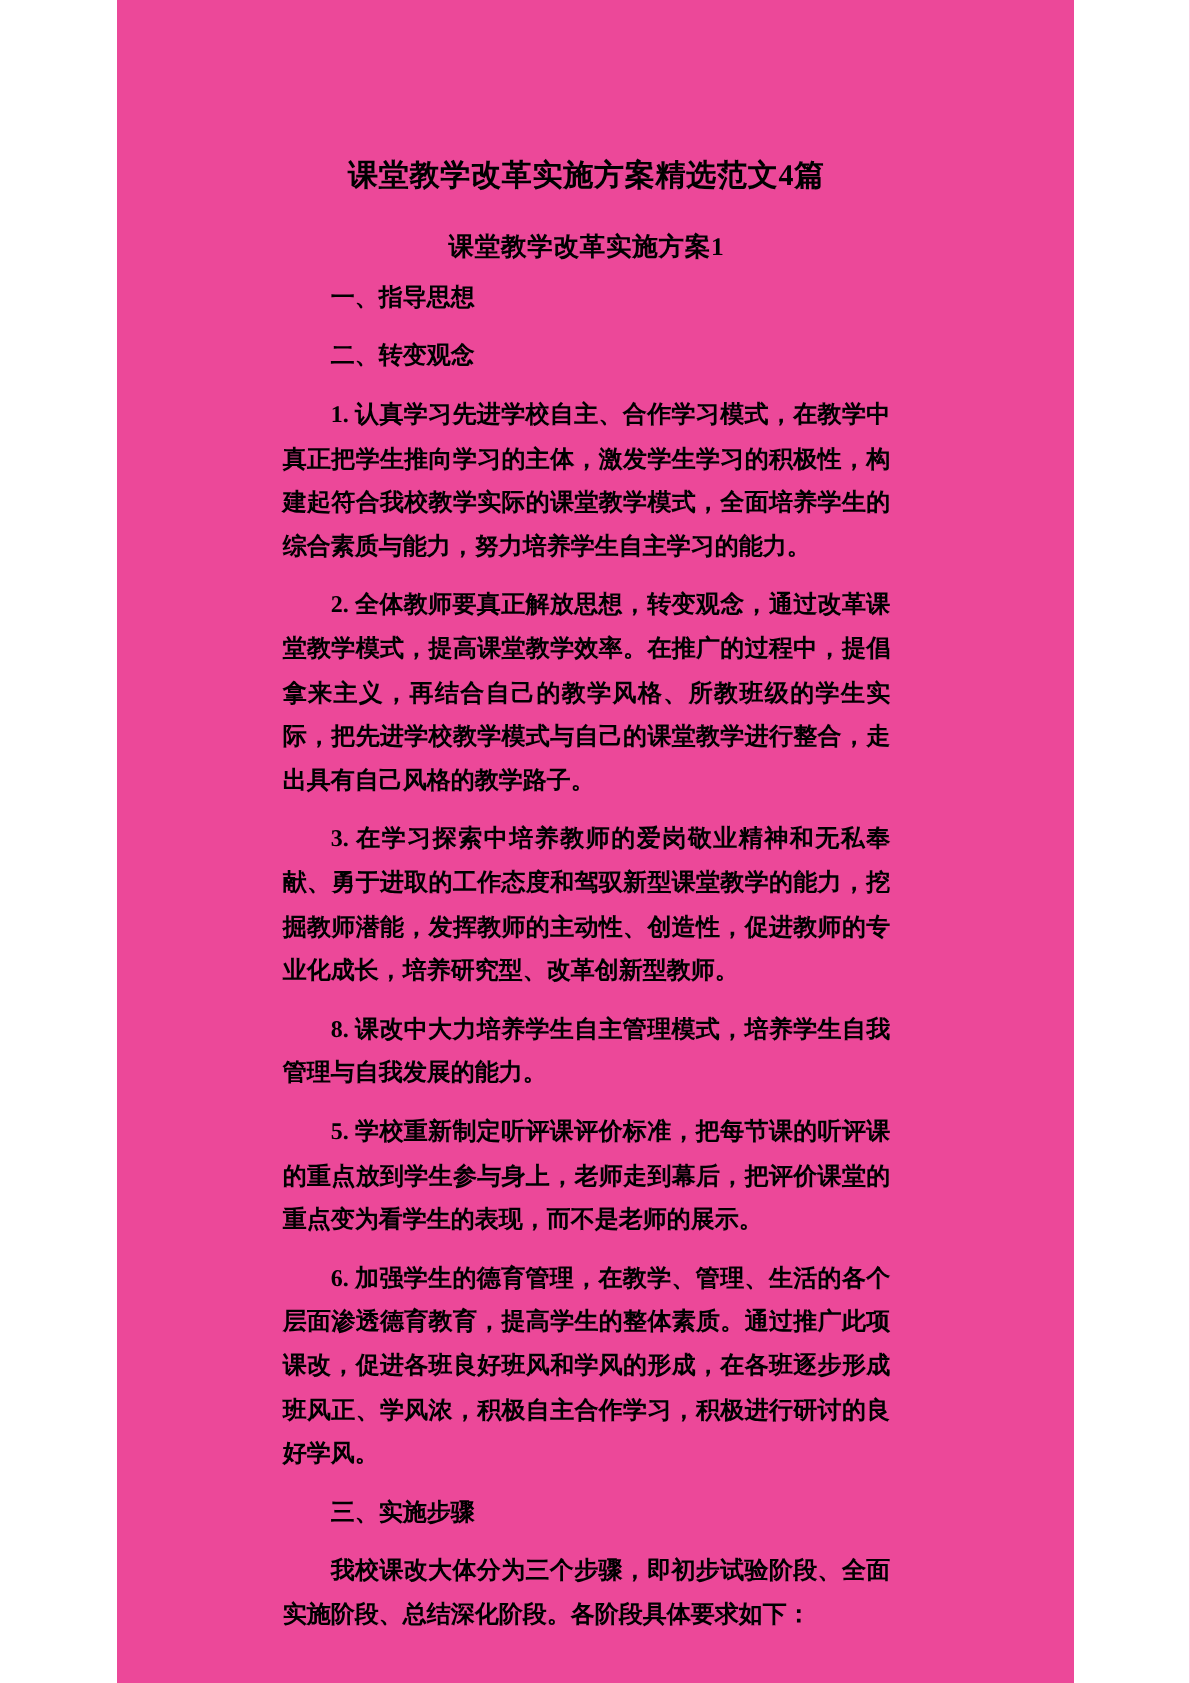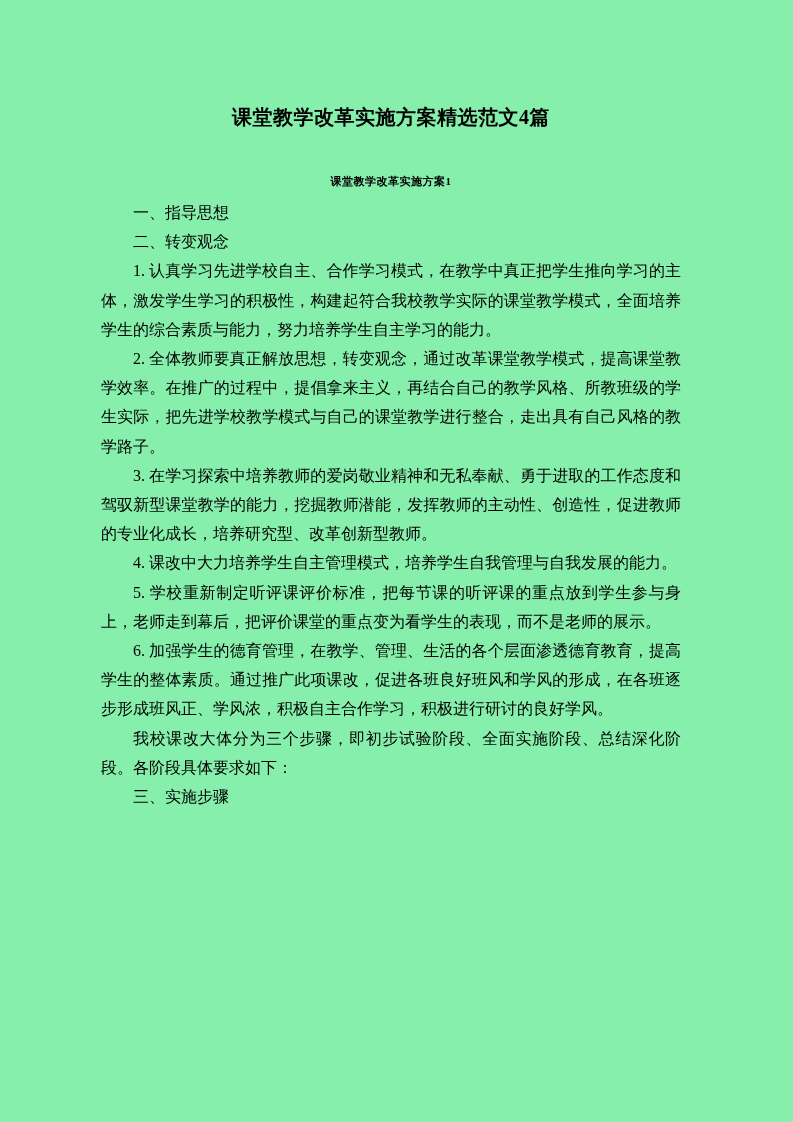--- a/index.html
+++ b/index.html
@@ -2,73 +2,74 @@
 <html><head>
 <meta charset="utf-8">
 <style>
   html, body {
     margin: 0;
     padding: 0;
     background: #ffffff;
   }
   .page {
     position: relative;
-    width: 793px;
+    width: 638px;
     height: 1122px;
     margin: 0 auto;
-    background: #86efac;
+    background: #ec4899;
     box-sizing: border-box;
     padding: 106px 112px 0 101px;
     font-family: "Liberation Serif", "DejaVu Serif", serif;
     color: #000000;
     overflow: hidden;
   }
   .doc-title {
     margin: 0;
     text-align: center;
     font-size: 20px;
     font-weight: bold;
     line-height: 22px;
     letter-spacing: 0.5px;
   }
   .doc-subtitle {
-    margin: 44px 0 0 0;
+    margin: 28px 0 0 0;
     text-align: center;
-    font-size: 11px;
+    font-size: 17px;
     font-weight: bold;
     line-height: 18px;
     letter-spacing: 0.5px;
   }
   .doc-body {
     margin-top: 8px;
     font-size: 16px;
     line-height: 29.2px;
     text-align: justify;
     text-justify: inter-ideograph;
   }
   .doc-body p {
-    margin: 0;
+    margin: 10px;
     padding: 0;
     text-indent: 2em;
     word-break: break-all;
+    font-weight: bold;
   }
 </style>
 </head>
 <body>
 
 <div class="page">
   <h1 class="doc-title">课堂教学改革实施方案精选范文4篇</h1>
 
   <h2 class="doc-subtitle">课堂教学改革实施方案1</h2>
 
   <div class="doc-body">
     <p>一、指导思想</p>
     <p>二、转变观念</p>
     <p>1. 认真学习先进学校自主、合作学习模式，在教学中真正把学生推向学习的主体，激发学生学习的积极性，构建起符合我校教学实际的课堂教学模式，全面培养学生的综合素质与能力，努力培养学生自主学习的能力。</p>
     <p>2. 全体教师要真正解放思想，转变观念，通过改革课堂教学模式，提高课堂教学效率。在推广的过程中，提倡拿来主义，再结合自己的教学风格、所教班级的学生实际，把先进学校教学模式与自己的课堂教学进行整合，走出具有自己风格的教学路子。</p>
     <p>3. 在学习探索中培养教师的爱岗敬业精神和无私奉献、勇于进取的工作态度和驾驭新型课堂教学的能力，挖掘教师潜能，发挥教师的主动性、创造性，促进教师的专业化成长，培养研究型、改革创新型教师。</p>
-    <p>4. 课改中大力培养学生自主管理模式，培养学生自我管理与自我发展的能力。</p>
+    <p>8. 课改中大力培养学生自主管理模式，培养学生自我管理与自我发展的能力。</p>
     <p>5. 学校重新制定听评课评价标准，把每节课的听评课的重点放到学生参与身上，老师走到幕后，把评价课堂的重点变为看学生的表现，而不是老师的展示。</p>
     <p>6. 加强学生的德育管理，在教学、管理、生活的各个层面渗透德育教育，提高学生的整体素质。通过推广此项课改，促进各班良好班风和学风的形成，在各班逐步形成班风正、学风浓，积极自主合作学习，积极进行研讨的良好学风。</p>
+    <p>三、实施步骤</p>
     <p>我校课改大体分为三个步骤，即初步试验阶段、全面实施阶段、总结深化阶段。各阶段具体要求如下：</p>
-    <p>三、实施步骤</p>
   </div>
 </div>
 
 </body></html>

